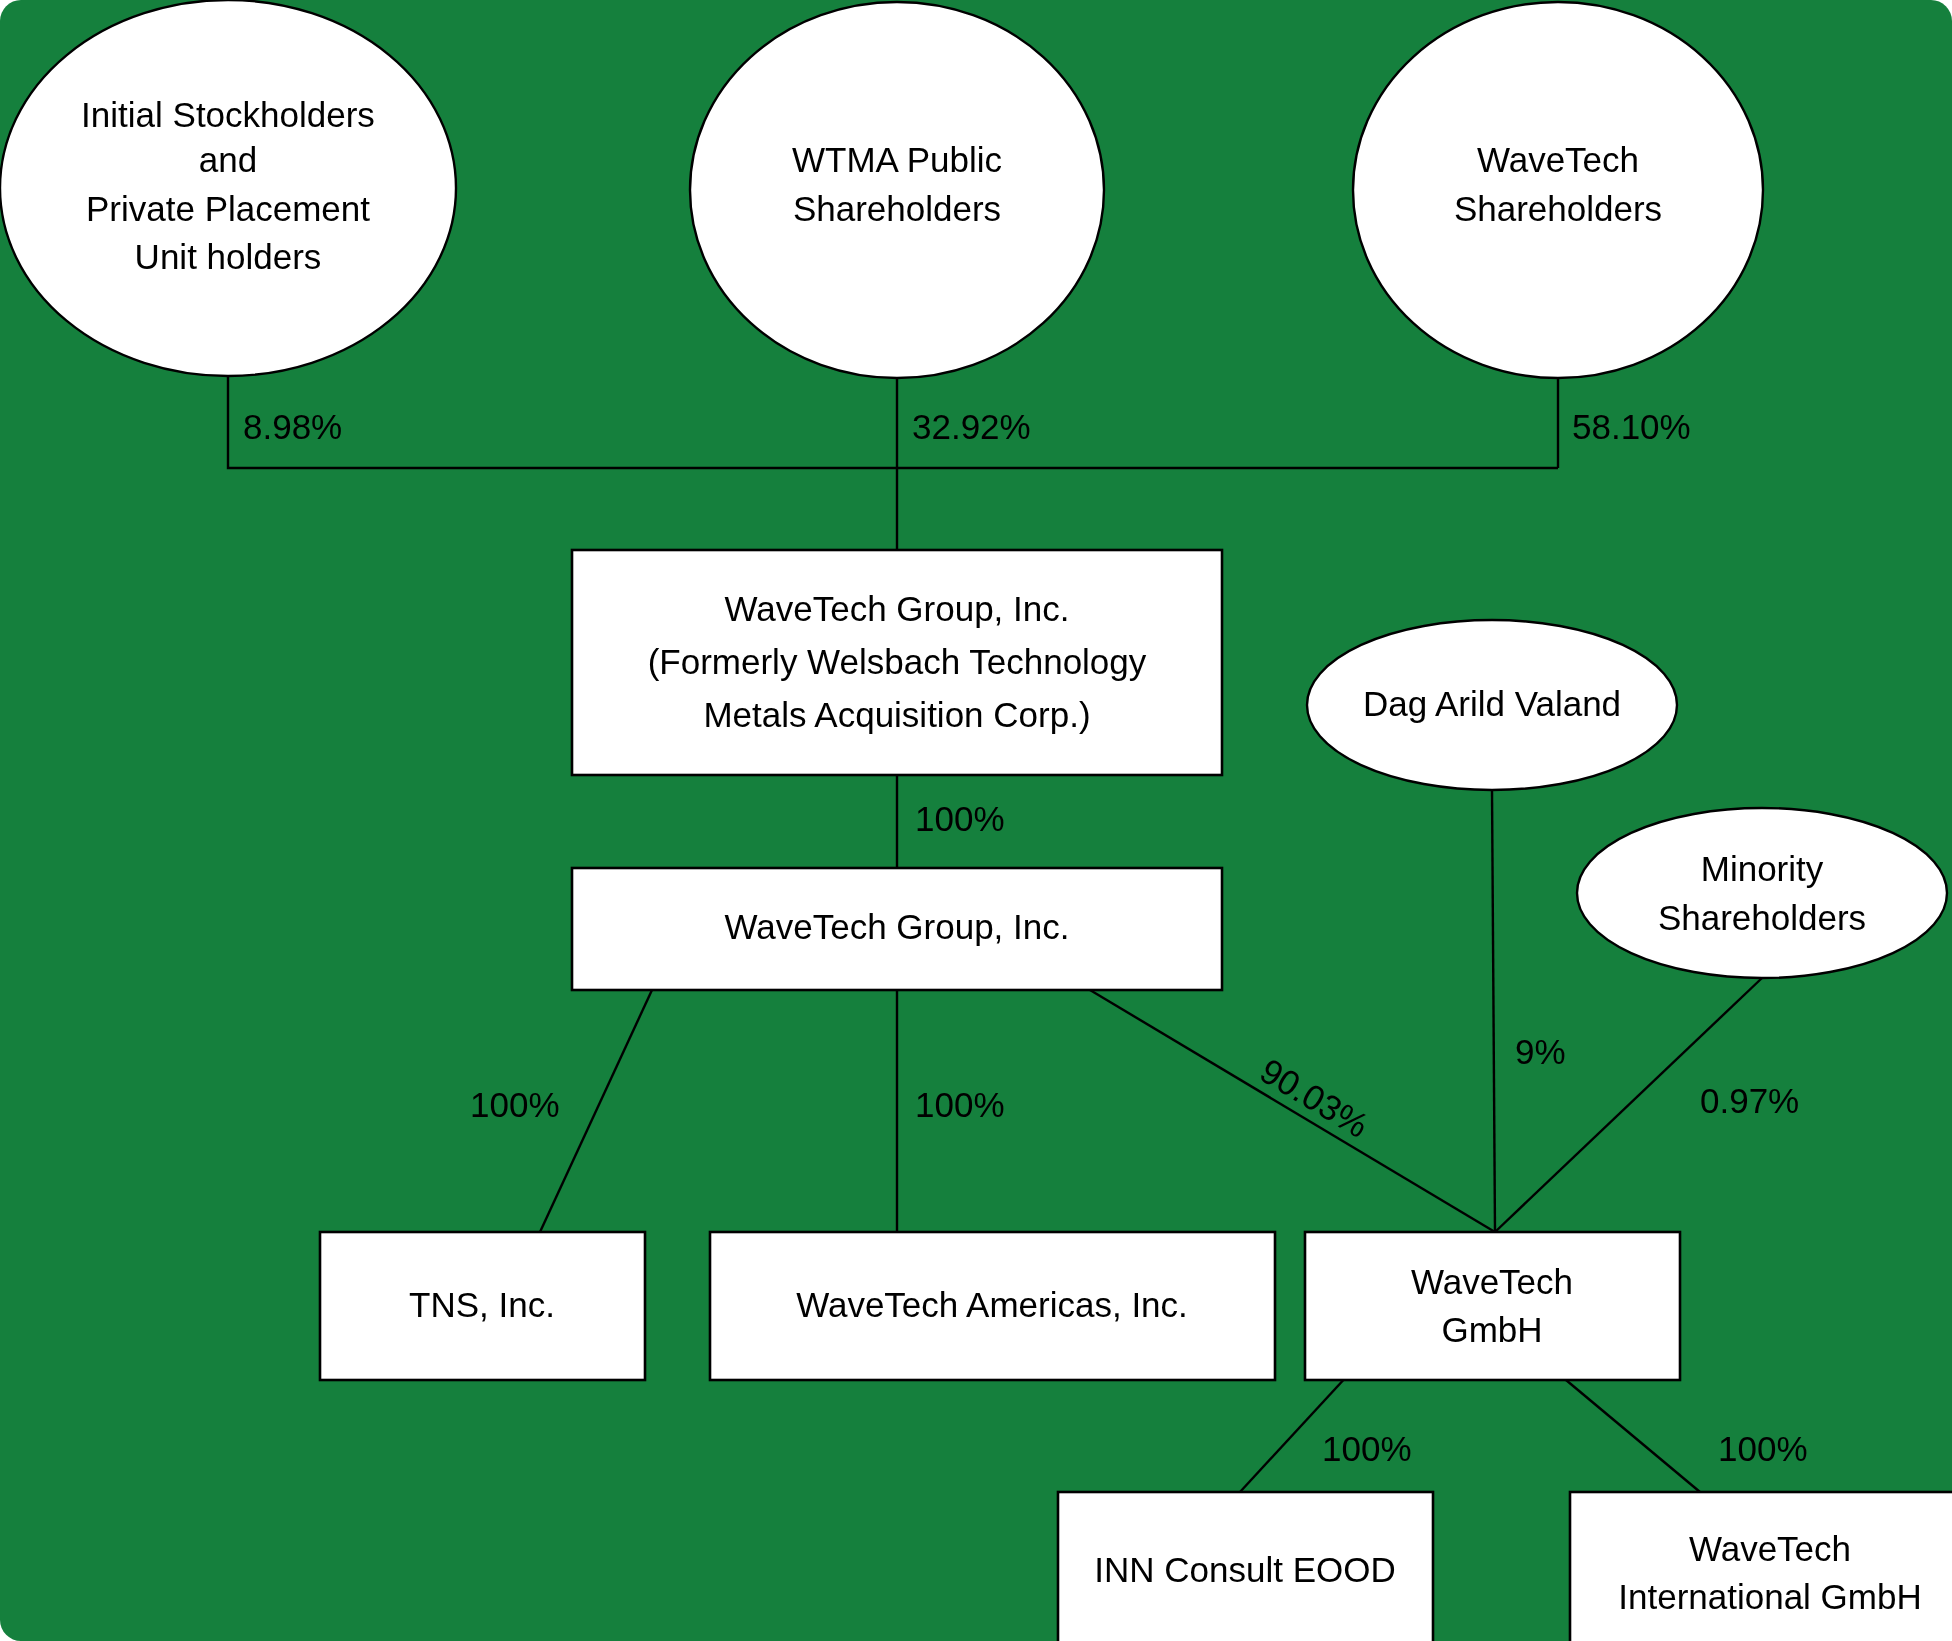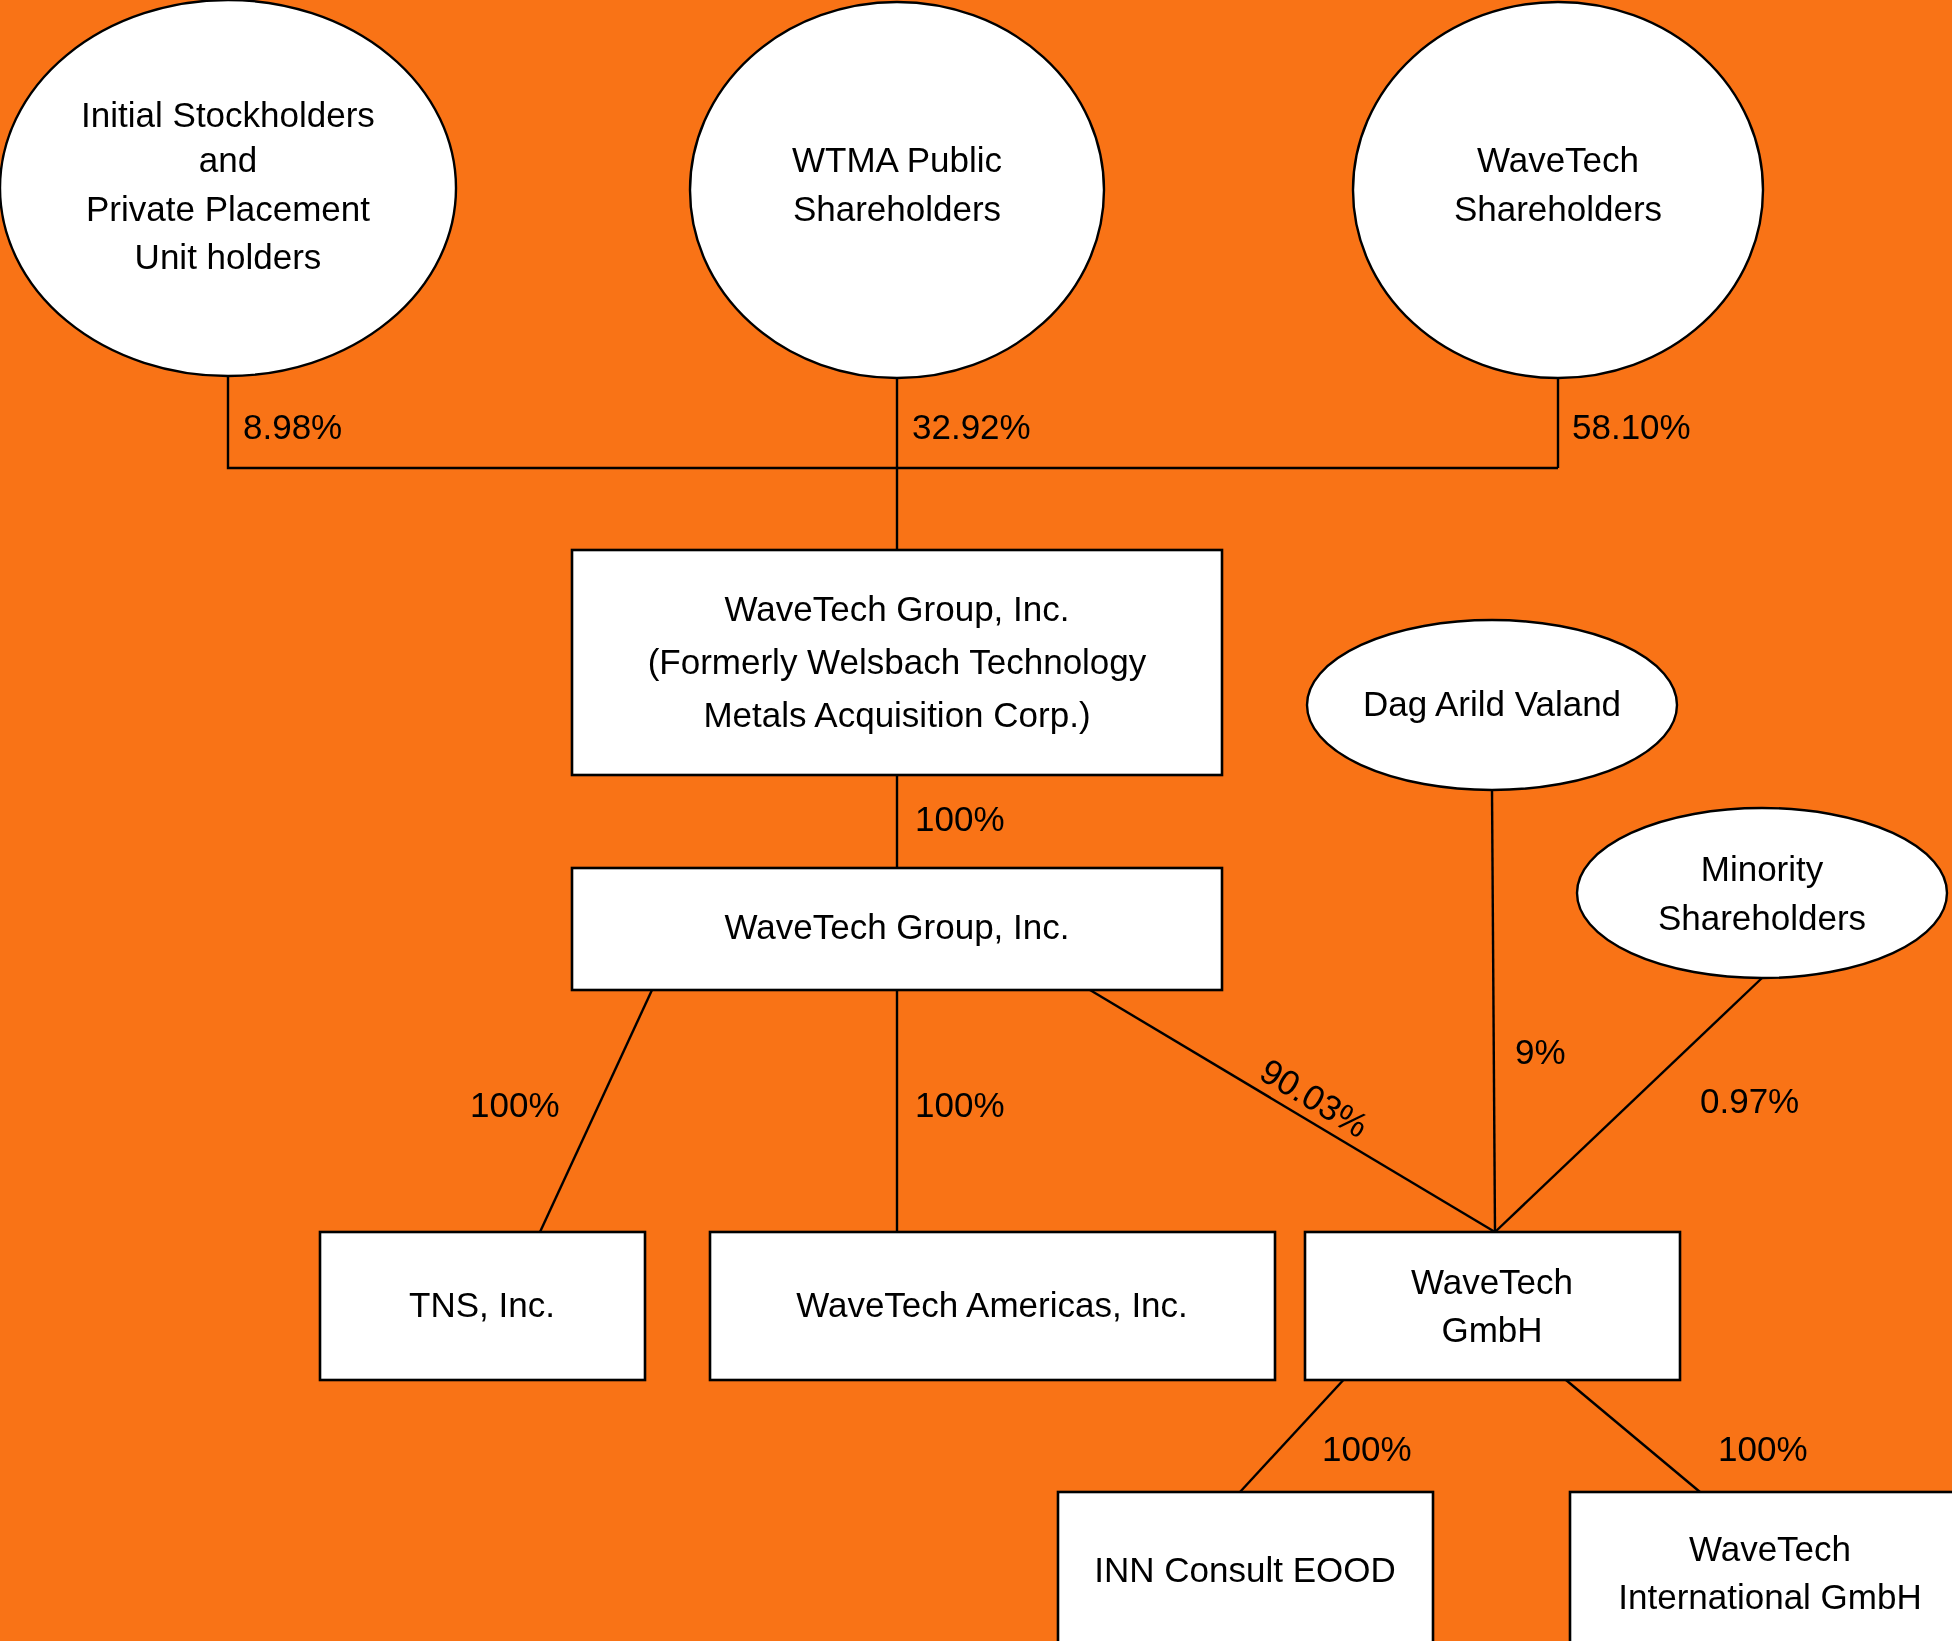--- a/index.html
+++ b/index.html
@@ -4,22 +4,23 @@
 <style>
   html, body {
     margin: 0;
     padding: 0;
     background: #ffffff;
   }
   #chart-root {
     position: relative;
     width: 1952px;
     height: 1641px;
-    background: #f97316;
+    background: #15803d;
     font-family: "Liberation Sans", sans-serif;
+    border-radius: 21px;
   }
   svg#org-svg {
     display: block;
     width: 1952px;
     height: 1641px;
   }
   .node-shape {
     fill: #ffffff;
     stroke: #000000;
     stroke-width: 2.4;

